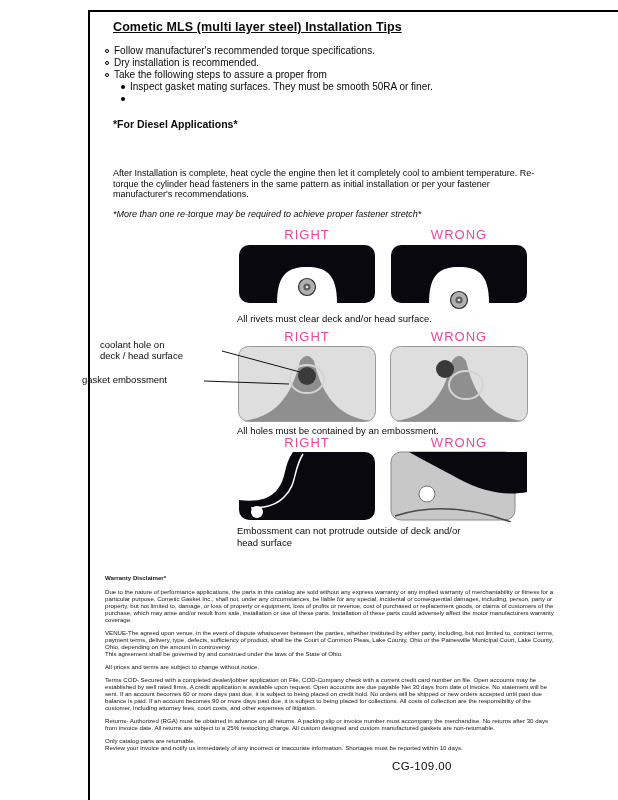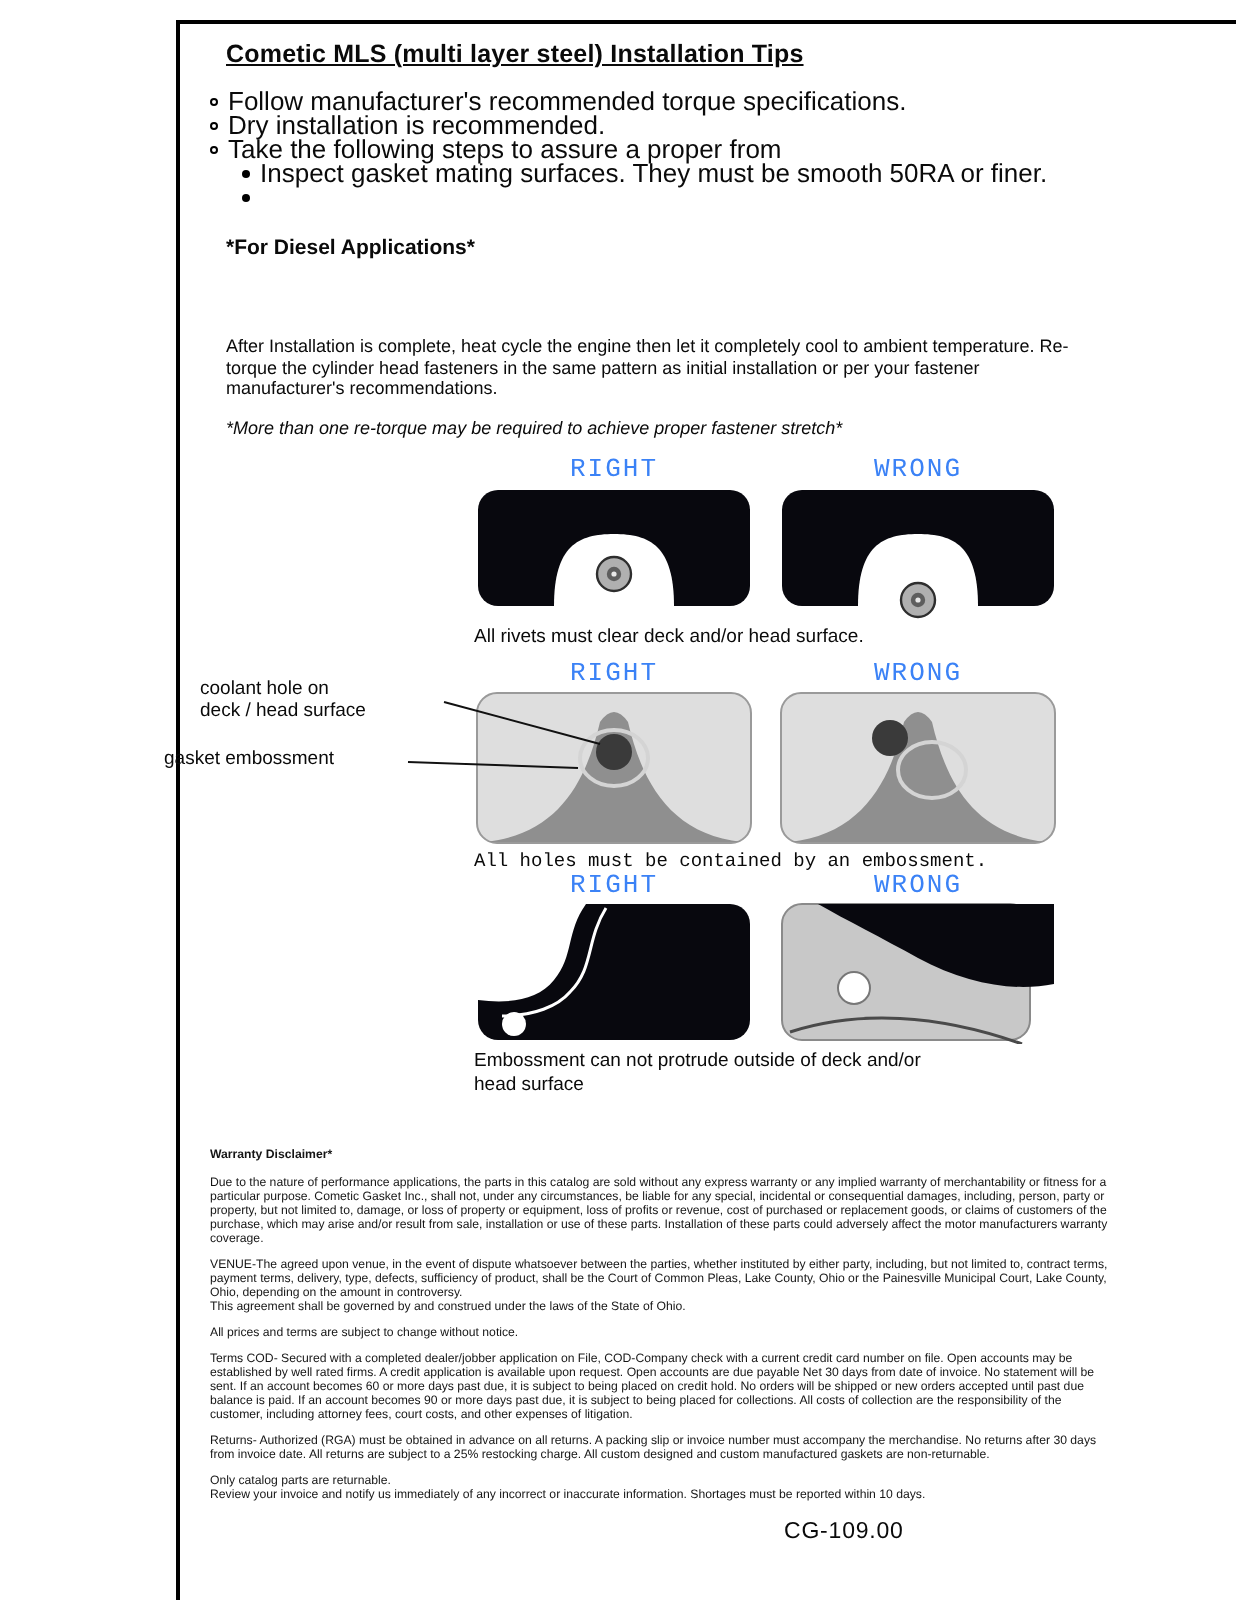--- a/index.html
+++ b/index.html
@@ -13,33 +13,33 @@
 
   .vline { position:absolute; left:88px; top:10px; width:2px; height:790px; background:#000; }
   .hline { position:absolute; left:88px; top:10px; width:530px; height:2px; background:#000; }
 
   .title {
     position:absolute; left:113px; top:20px;
     font-size:12.5px; font-weight:bold; text-decoration:underline;
     letter-spacing:0.1px; color:#0a0a0a;
   }
 
-  .tips { position:absolute; left:105px; top:45px; width:480px; font-size:13px; line-height:12px; color:#0a0a0a; }
+  .tips { position:absolute; left:105px; top:45px; width:480px; font-size:10px; line-height:12px; color:#0a0a0a; }
   .tip-row { display:flex; gap:5px; align-items:flex-start; }
   .tip-row.sub { margin-left:16px; }
   .o-bullet { width:4px; height:4px; border:1px solid #000; border-radius:50%; margin-top:3.5px; flex:none; }
   .f-bullet { width:4px; height:4px; background:#000; border-radius:50%; margin-top:4px; flex:none; }
 
   .diesel-heading { position:absolute; left:113px; top:118px; font-size:10.5px; font-weight:bold; color:#0a0a0a; }
   .para { position:absolute; left:113px; width:425px; font-size:9px; line-height:10.5px; color:#0a0a0a; }
   .p1 { top:137px; }
   .p2 { top:168px; }
   .p3 { top:209px;font-style:italic; }
 
-  .rw-label { position:absolute; width:140px; text-align:center; font-size:13px; letter-spacing:1px; color:#3b82f6;font-family:Liberation Mono, monospace; }
+  .rw-label { position:absolute; width:140px; text-align:center; font-size:13px; letter-spacing:1px; color:#ec4899; }
   .caption { position:absolute; font-size:9.5px; color:#0a0a0a; line-height:11.5px; }
 
   .panel { position:absolute; width:140px; }
 
   .annot { position:absolute; font-size:9.5px; line-height:10.5px; text-align:left; color:#0a0a0a; }
   .annot-lines { position:absolute; left:0; top:0; width:618px; height:800px; pointer-events:none; }
 
   .disclaimer { position:absolute; left:105px; top:574px; width:452px; font-size:6.1px; line-height:7px; color:#151515; }
   .disclaimer .dheading { font-weight:bold; margin-bottom:7px; }
   .disclaimer p { margin-bottom:0; }
@@ -120,21 +120,21 @@
     <circle cx="70" cy="31" r="9" fill="#3a3a3a"></circle>
   </svg>
 
   <svg class="panel" style="left:389px; top:345px;" width="140" height="78" viewBox="0 0 140 78">
     <rect x="1.5" y="1.5" width="137" height="75" rx="10" fill="#dedede" stroke="#9a9a9a" stroke-width="1"></rect>
     <path d="M 6 76 C 42 72 56 46 63 16 Q 70 6 77 16 C 84 46 98 72 134 76 Z" fill="#8f8f8f"></path>
     <ellipse cx="77" cy="40" rx="17" ry="14" fill="none" stroke="#d4d4d4" stroke-width="2"></ellipse>
     <circle cx="56" cy="24" r="9" fill="#3a3a3a"></circle>
   </svg>
 
-  <div class="caption" style="left:237px; top:425px; width:300px;font-family:Liberation Mono, monospace;">All holes must be contained by an embossment.</div>
+  <div class="caption" style="left:237px; top:425px; width:300px;">All holes must be contained by an embossment.</div>
 
   <div class="rw-label" style="left:237px; top:435px;">RIGHT</div>
   <div class="rw-label" style="left:389px; top:435px;">WRONG</div>
 
   <svg class="panel" style="left:237px; top:450px;" width="140" height="72" viewBox="0 0 140 72">
     <rect x="2" y="2" width="136" height="68" rx="10" fill="#08080e"></rect>
     <path d="M 2 2 L 56 2 C 46 16 50 28 40 40 C 32 50 18 52 2 50 Z" fill="#ffffff"></path>
     <path d="M 66 4 C 56 20 60 34 48 46 C 42 53 30 58 14 58" fill="none" stroke="#ffffff" stroke-width="1.5"></path>
     <circle cx="20" cy="62" r="6" fill="#ffffff"></circle>
   </svg>

